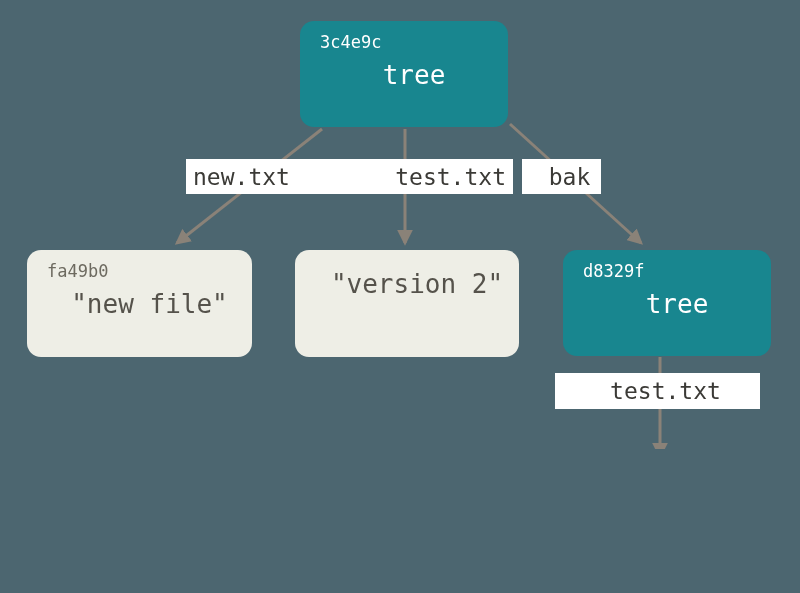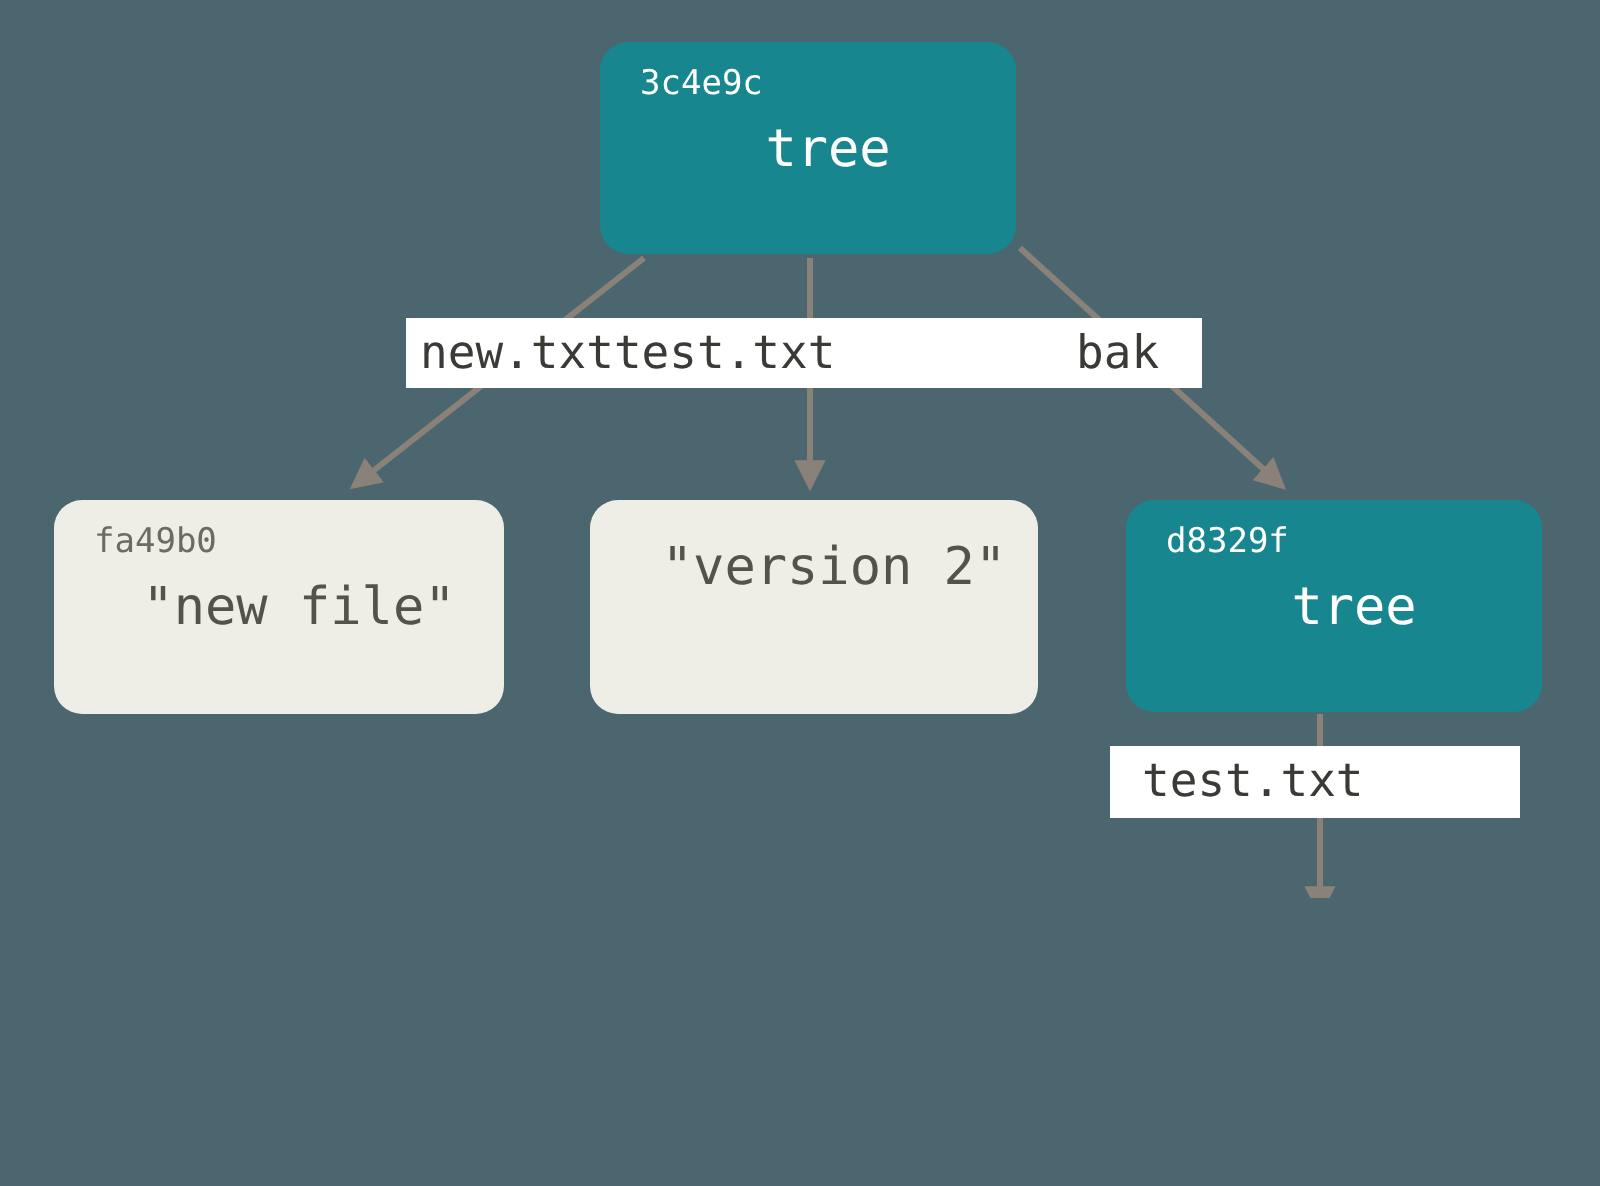--- a/index.html
+++ b/index.html
@@ -50,26 +50,26 @@
     margin-left: 20px;
   }
   .node.tree .node-label { color: #ffffff; }
   .node.blob .node-label { color: #55524b; }
   .edge-label-box {
     position: absolute;
     background: #ffffff;
     box-sizing: border-box;
     display: flex;
     align-items: center;
+    justify-content: center;
     padding-left: 16px;
   }
   .edge-label-box.multi {
-    justify-content: flex-start;
+    justify-content: space-between;
     padding: 0 7px;
-    margin-left: 17px;
   }
   .edge-label-text {
     font-size: 23px;
     line-height: 26px;
     color: #3b3a36;
     white-space: pre;
   }
 </style>
 </head>
 <body>

